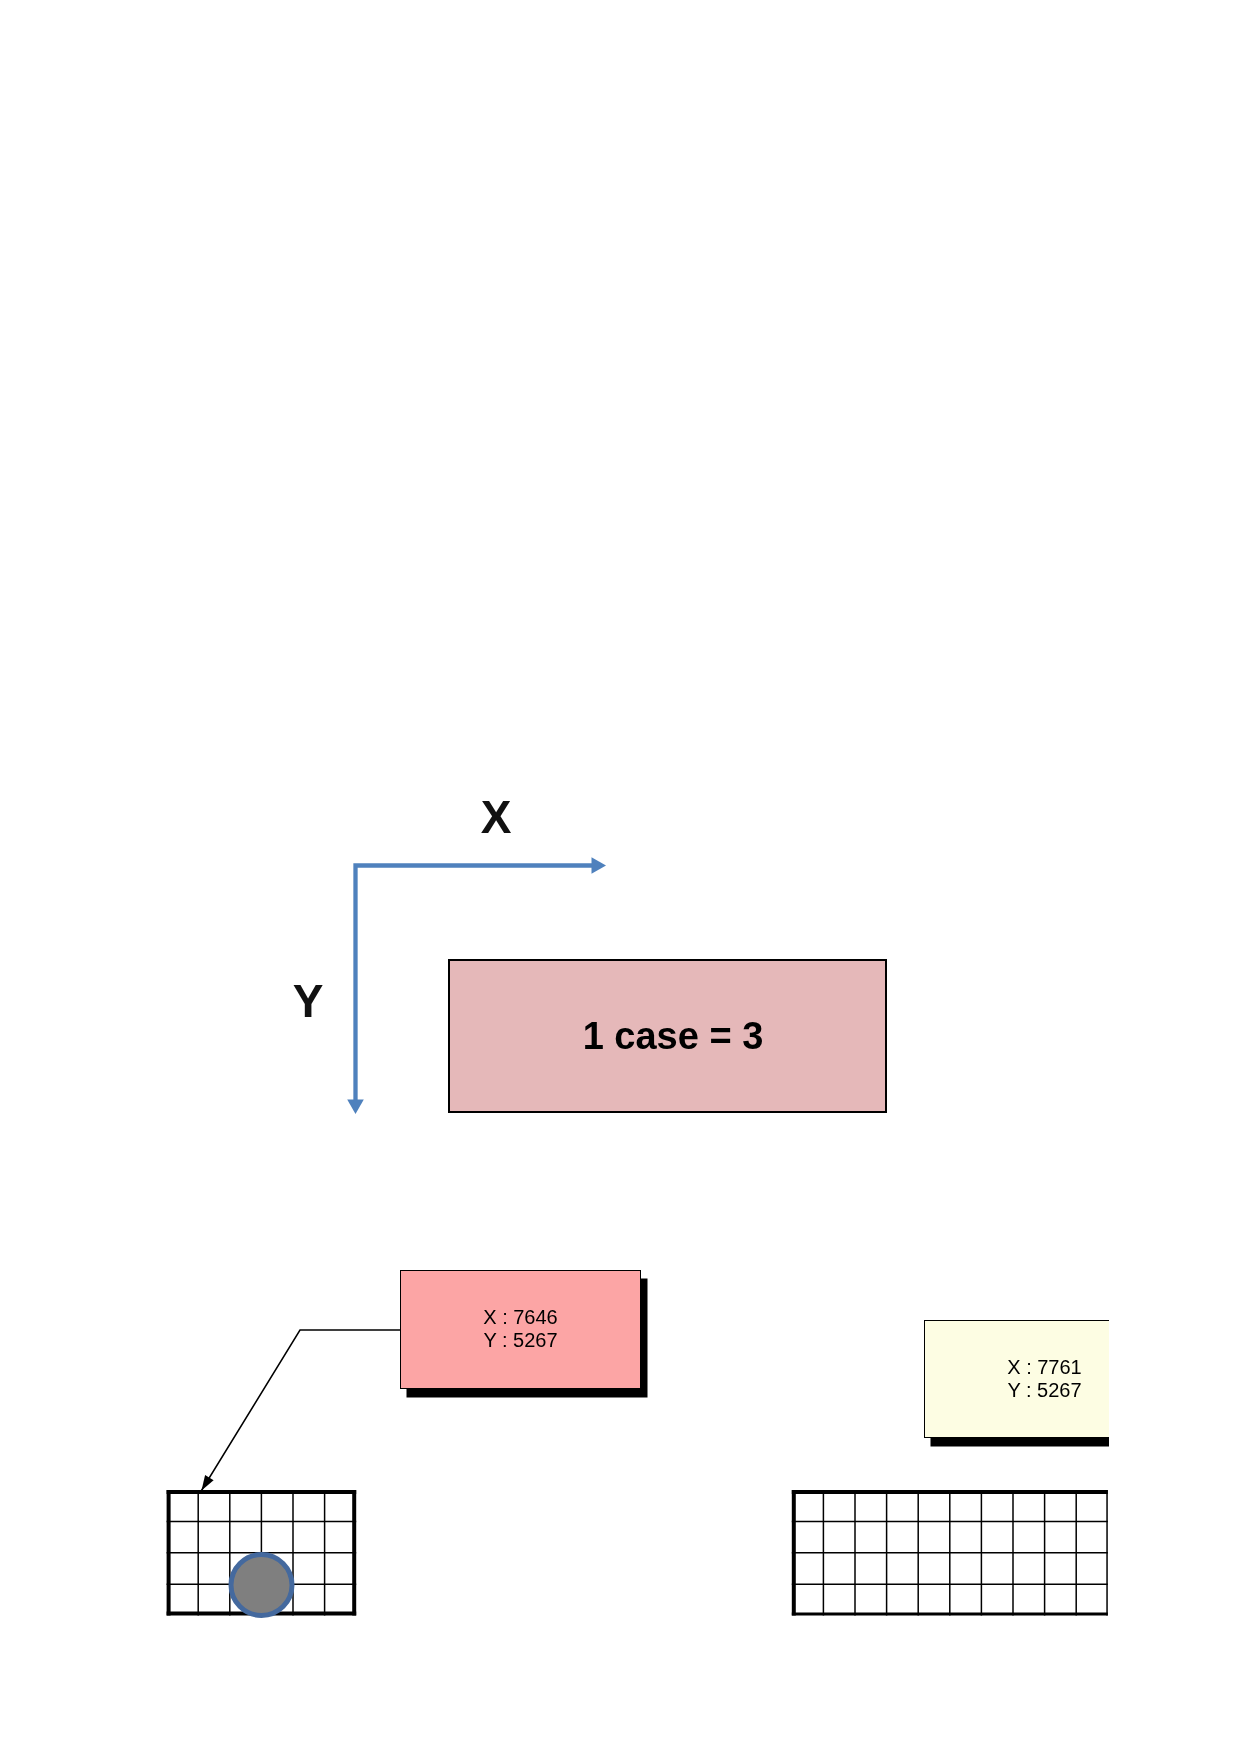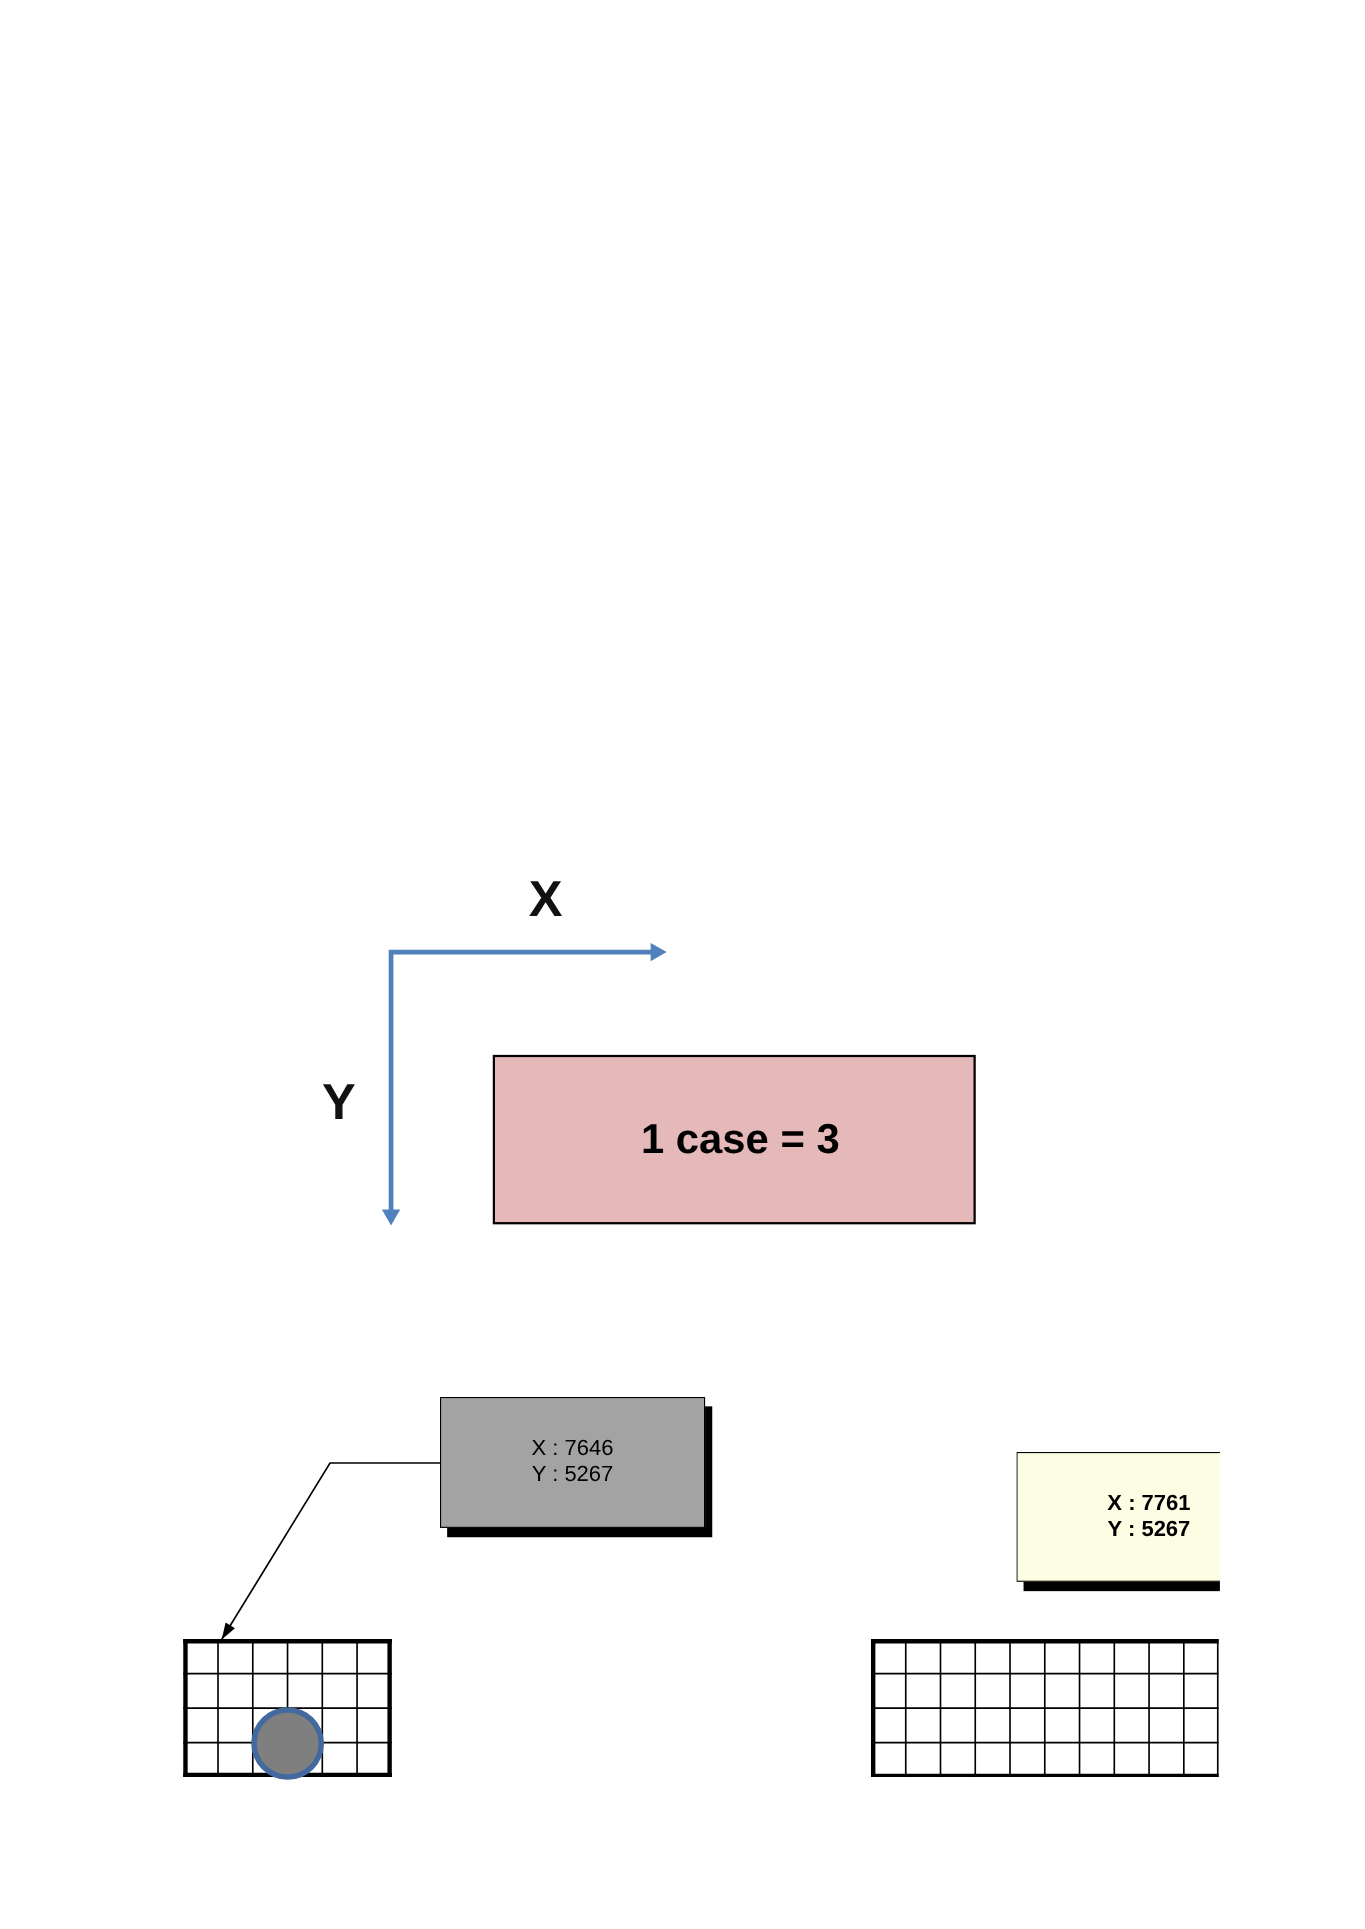--- a/index.html
+++ b/index.html
@@ -79,21 +79,20 @@
     left: 400px;
     top: 1270px;
   }
   #callout-right-clip {
     position: absolute;
     left: 924px;
     top: 1320px;
     width: 184.5px;
     height: 136px;
     overflow: hidden;
-    font-weight: bold;
   }
   #callout-right {
     left: 0;
     top: 0;
     height: 117.5px;
   }
 </style>
 </head>
 <body>
 
@@ -148,21 +147,21 @@
     <circle cx="261.5" cy="1585" r="30.5" stroke-width="5" fill="#7f7f7f" stroke="#44699e"></circle>
   </svg>
 
   <div class="axis-label" id="label-x">X</div>
   <div class="axis-label" id="label-y">Y</div>
 
   <div class="legend-box" id="legend-box" style="background: rgb(229, 184, 185); border-color: rgb(0, 0, 0);">
     <div class="line">1 case = 3</div>
   </div>
 
-  <div class="callout" id="callout-left" style="background: #a3a3a3;">
+  <div class="callout" id="callout-left" style="background: #fca5a5;">
     <div class="line">X : 7646</div>
     <div class="line">Y : 5267</div>
   </div>
 
   <div id="callout-right-clip">
     <div class="callout" id="callout-right" style="background: rgb(253, 253, 227);">
       <div class="line">X : 7761</div>
       <div class="line">Y : 5267</div>
     </div>
   </div>

